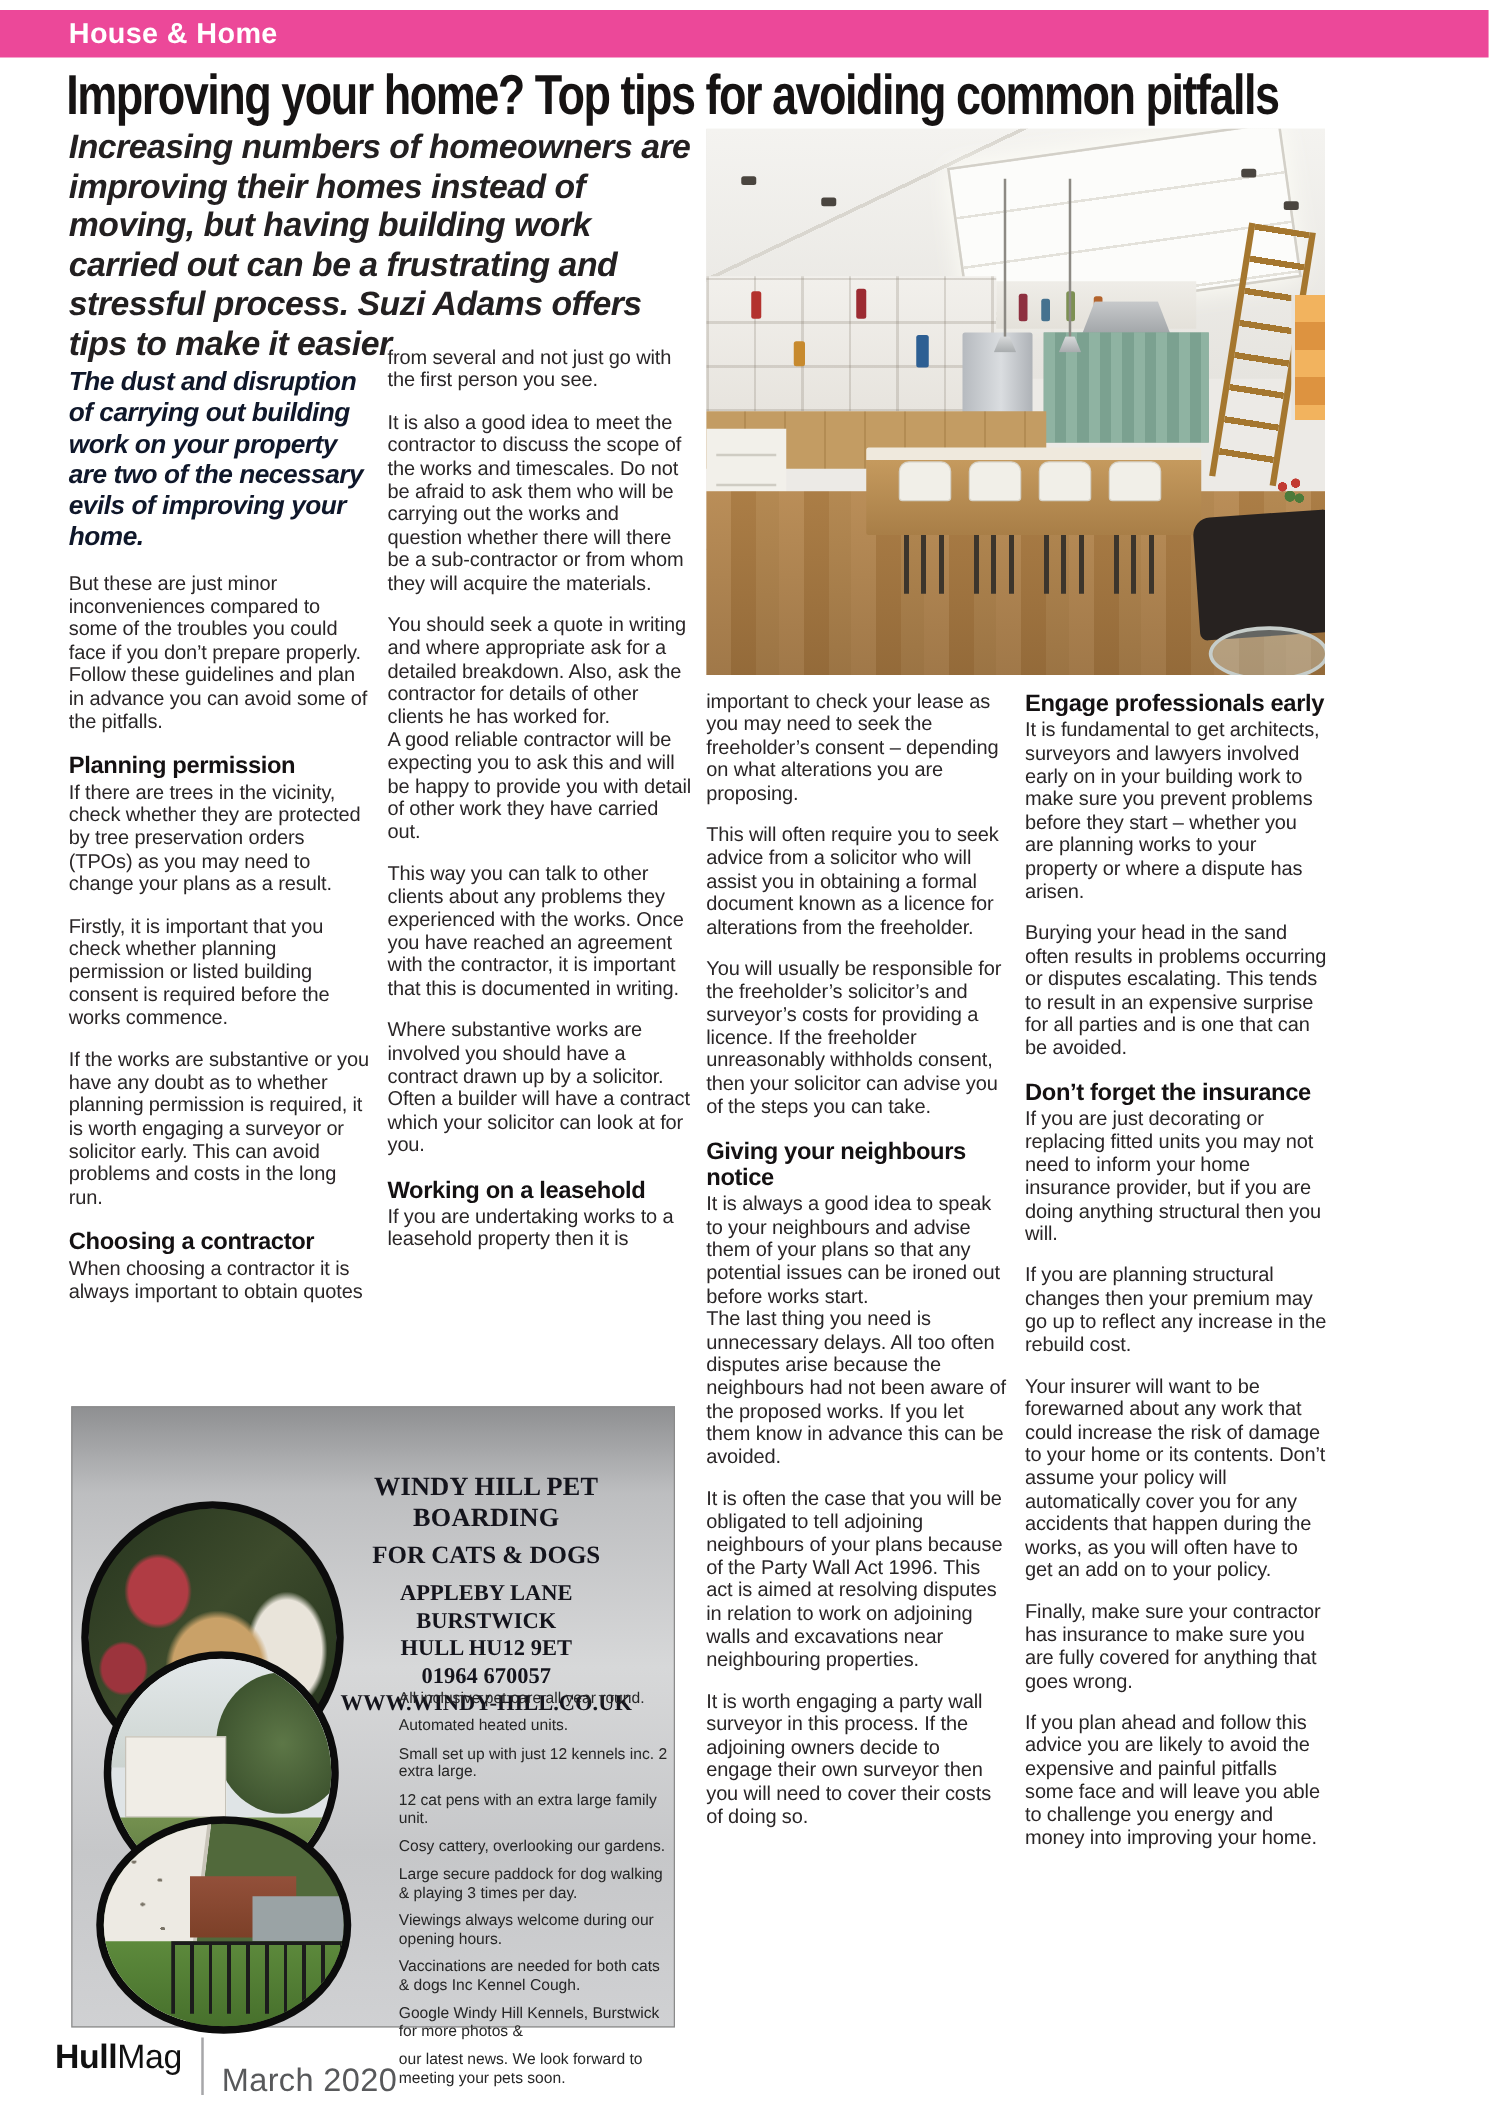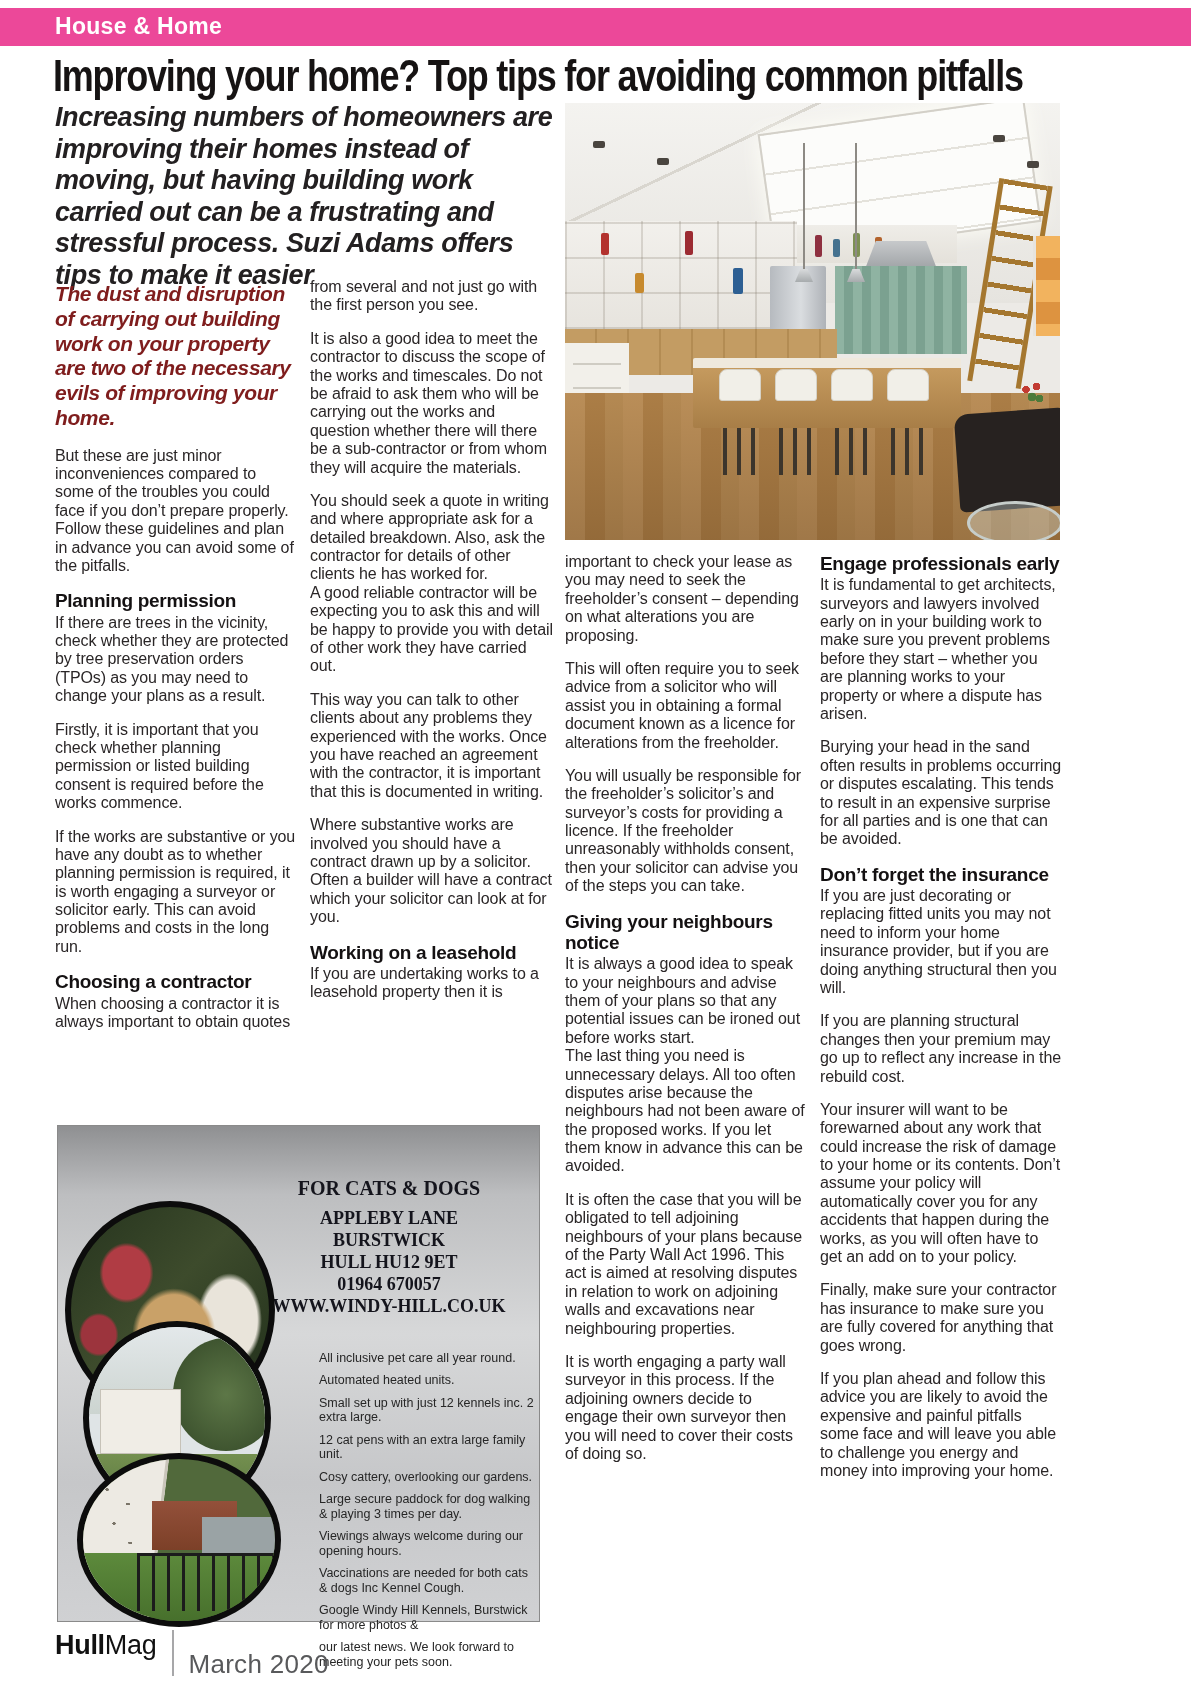--- a/index.html
+++ b/index.html
@@ -16,21 +16,21 @@
   .standfirst{position:absolute;left:55px;top:102px;width:508px;margin:0;font-size:27px;line-height:1.17;
     font-style:italic;font-weight:bold;letter-spacing:-.4px;color:#232021;}
   
   .col{position:absolute;width:243px;font-size:16px;line-height:1.15;letter-spacing:-.1px;color:#2a2627;}
   .col1{left:55px;top:278px;} .col2{left:310px;top:278px;}
   .col3{left:565px;top:553px;} .col4{left:820px;top:553px;}
   .para{margin:0 0 15px 0;}
   .para.tight{margin-bottom:0;}
   .para.last{margin-bottom:0;}
   .subhead{margin:0 0 2px 0;font-size:19px;line-height:1.12;font-weight:bold;letter-spacing:-.3px;color:#141112;}
-  .lead{margin:4px 0 16px 0;font-size:21px;line-height:1.18;font-weight:bold;font-style:italic;letter-spacing:-.4px;color:#7f1d1d;}
+  .lead{margin:16px 0 16px 0;font-size:21px;line-height:1.18;font-weight:bold;font-style:italic;letter-spacing:-.4px;color:#0f172a;}
   
   .photo{position:absolute;left:565px;top:103px;width:495px;height:437px;background:#eceae6;overflow:hidden;}
   .ph{position:absolute;}
   .ceiling{left:0;top:0;width:495px;height:200px;background:linear-gradient(180deg,#f4f3f0,#e6e4df);}
   .vault{left:-40px;top:-60px;width:420px;height:200px;
     background:linear-gradient(to bottom right,transparent 49.6%,#d9d6cf 49.6% 50.4%,transparent 50.4%);}
   .skylight{left:200px;top:12px;width:265px;height:122px;transform:rotate(-8deg);
     background:repeating-linear-gradient(180deg,#fcfcfa 0 38px,#e4e2db 38px 40px);
     border:2px solid #d3d0c8;box-shadow:0 0 22px rgba(255,255,248,.95);}
   .spot{width:12px;height:7px;background:#4a453f;border-radius:2px;}
@@ -112,21 +112,21 @@
       radial-gradient(3px 2px at 20% 15%,#7a7468 0 60%,transparent 70%),
       radial-gradient(3px 2px at 65% 30%,#7a7468 0 60%,transparent 70%),
       radial-gradient(3px 2px at 35% 50%,#7a7468 0 60%,transparent 70%),
       radial-gradient(3px 2px at 70% 70%,#7a7468 0 60%,transparent 70%);}
   .oval3 .kennel{left:36%;top:26%;width:44%;height:30%;background:linear-gradient(#93503a,#7c4028);}
   .oval3 .shed{left:62%;top:36%;width:38%;height:22%;background:#9aa3a5;}
   .oval3 .lawn{left:0;bottom:0;width:100%;height:42%;background:linear-gradient(#5d8a3c,#47702c);}
   .oval3 .fence{left:28%;bottom:6%;width:72%;height:34%;border-top:3px solid #1c1c1c;
     background:repeating-linear-gradient(90deg,#1c1c1c 0 3px,transparent 3px 15px);}
   
-  .footer{position:absolute;left:55px;top:1630px;display:flex;align-items:flex-start;}
+  .footer{position:absolute;left:44px;top:1630px;display:flex;align-items:flex-start;}
   .mag{font-size:27px;letter-spacing:-.3px;color:#111;}
   .mag .b{font-weight:bold;}
   .footer .divider{width:2px;height:46px;background:#a7a7a9;margin:0 14px 0 16px;}
   .issue{font-size:26px;color:#58595b;margin-top:19px;letter-spacing:.3px;}
 </style>
 </head>
 <body>
 
 <div>
 
@@ -241,20 +241,21 @@
     </div>
     <div class="oval oval3">
       <div class="ph wall"></div>
       <div class="ph specks"></div>
       <div class="ph kennel"></div>
       <div class="ph shed"></div>
       <div class="ph lawn"></div>
       <div class="ph fence"></div>
     </div>
     <div class="ad-header">
+      <p class="ad-line1">WINDY HILL PET BOARDING</p>
       <p class="ad-line2">FOR CATS &amp; DOGS</p>
       <p class="ad-addr">APPLEBY LANE</p>
       <p class="ad-addr">BURSTWICK</p>
       <p class="ad-addr">HULL HU12 9ET</p>
       <p class="ad-addr">01964 670057</p>
       <p class="ad-addr">WWW.WINDY-HILL.CO.UK</p>
     </div>
     <div class="ad-bullets">
       <p>All inclusive pet care all year round.</p>
       <p>Automated heated units.</p>

